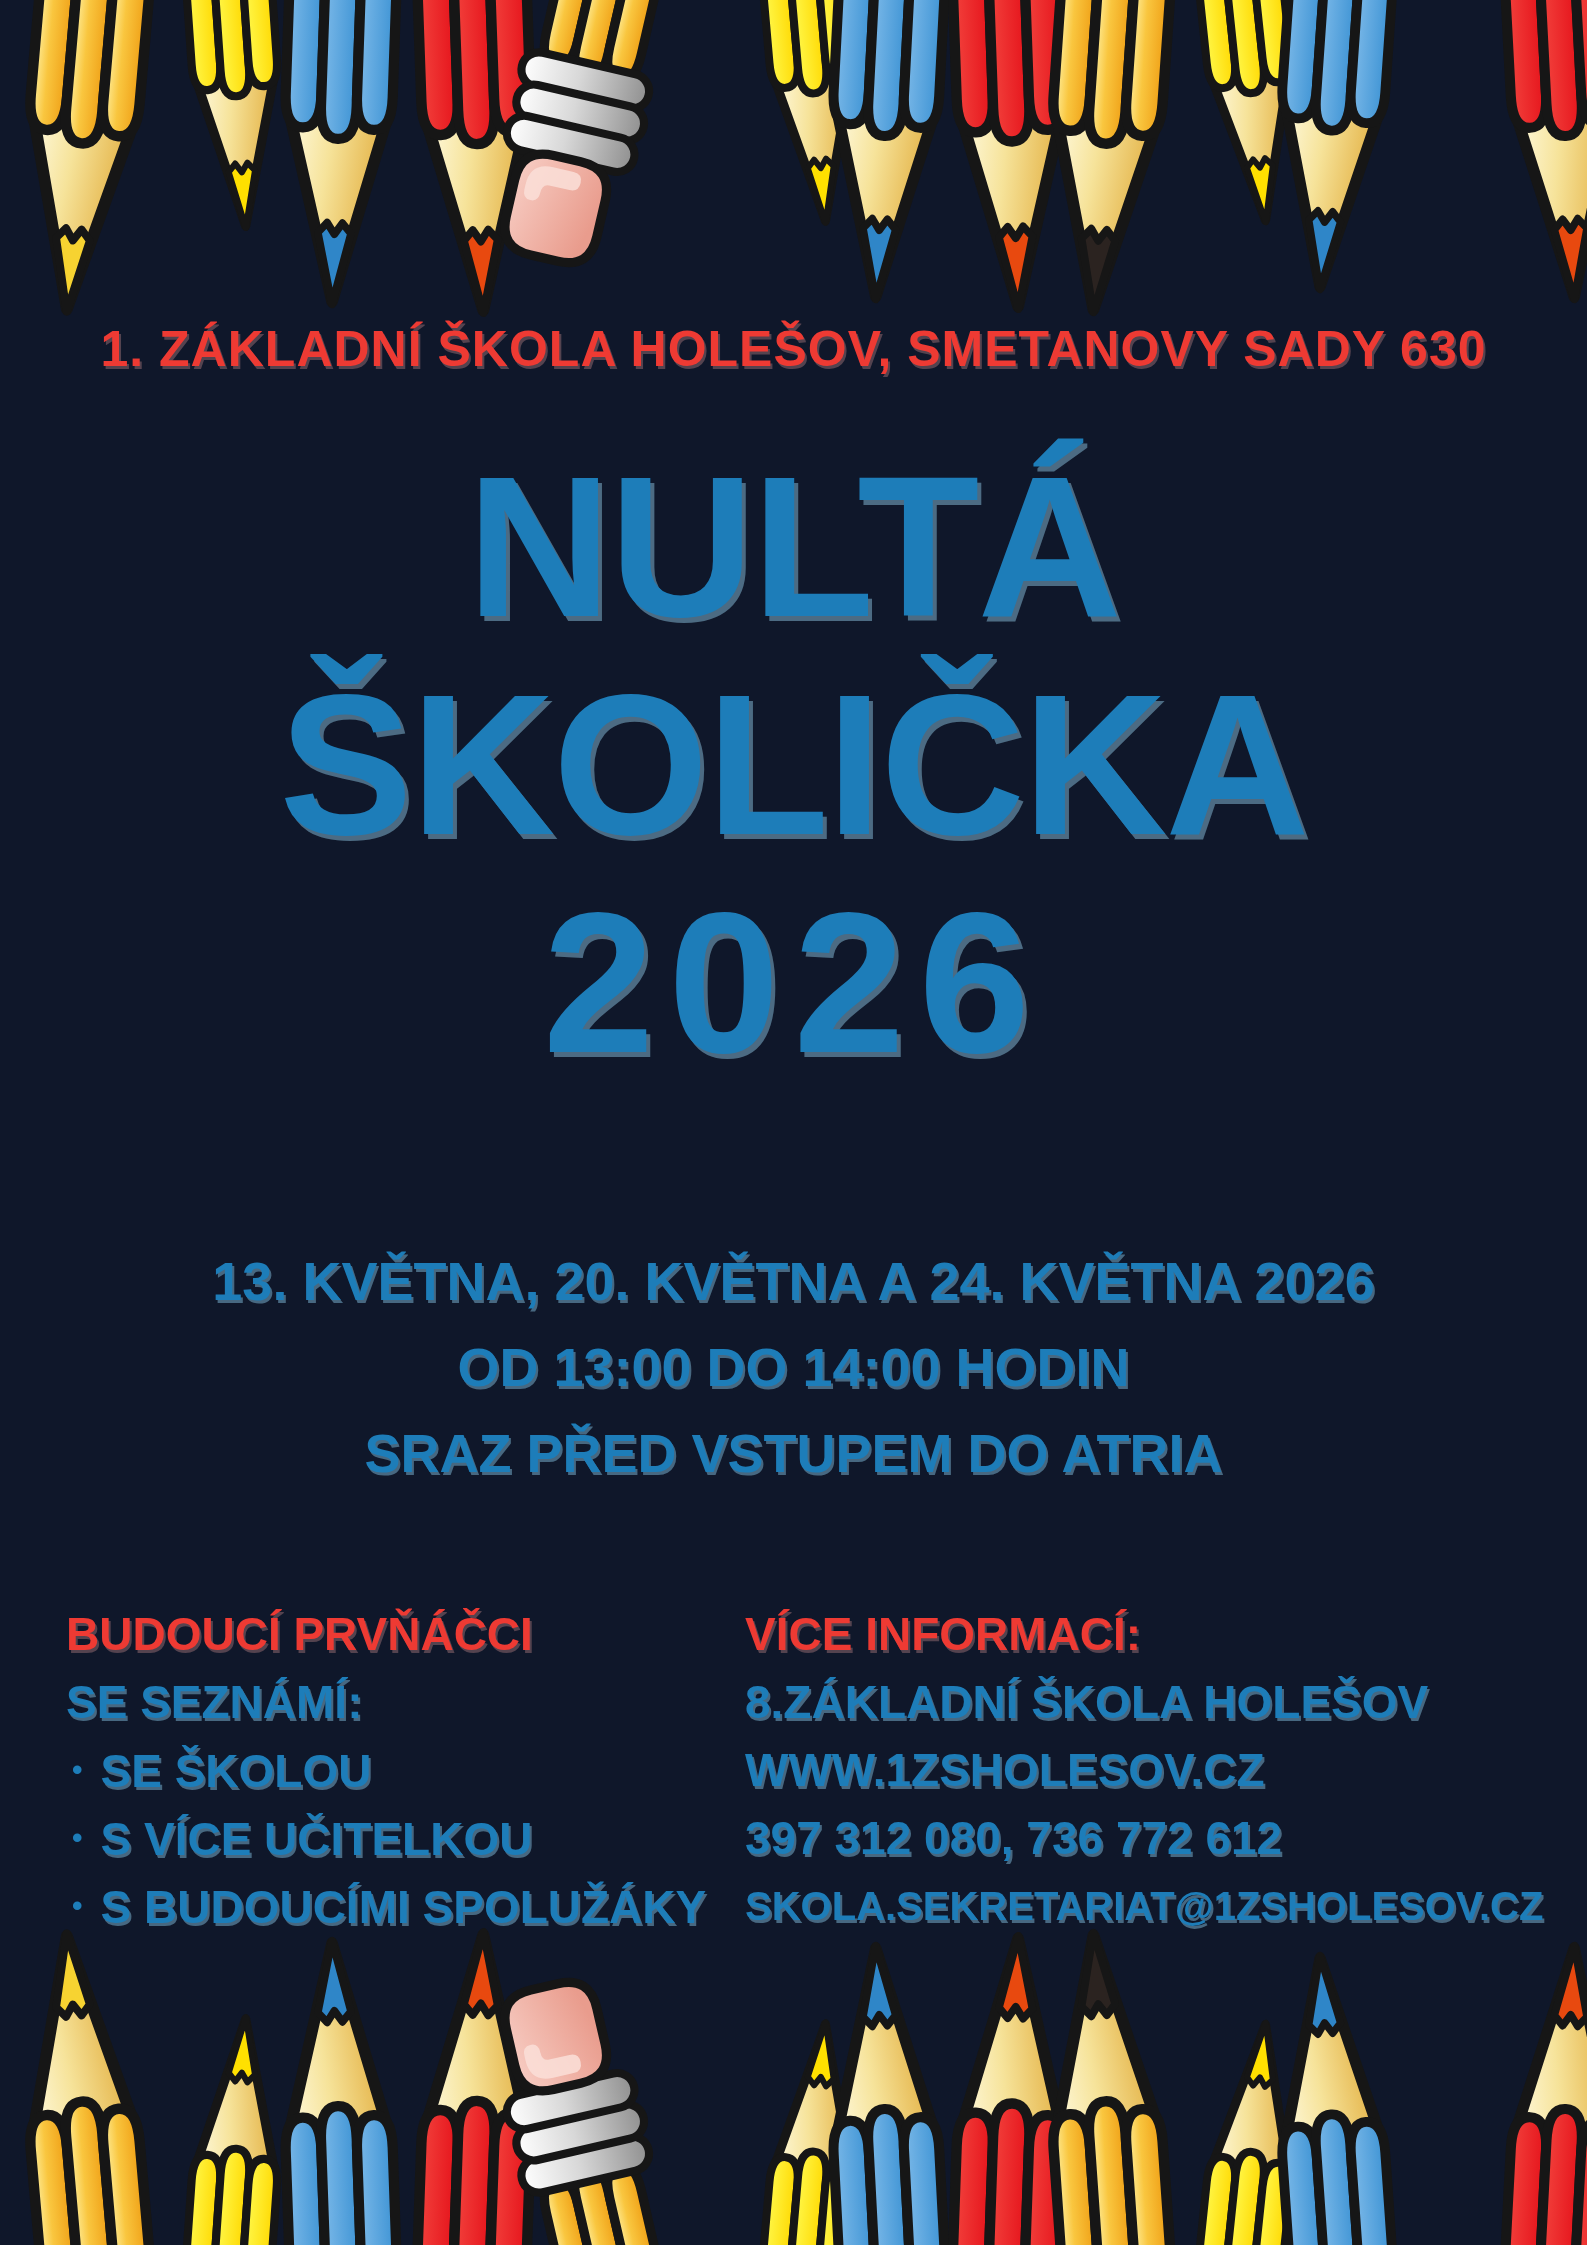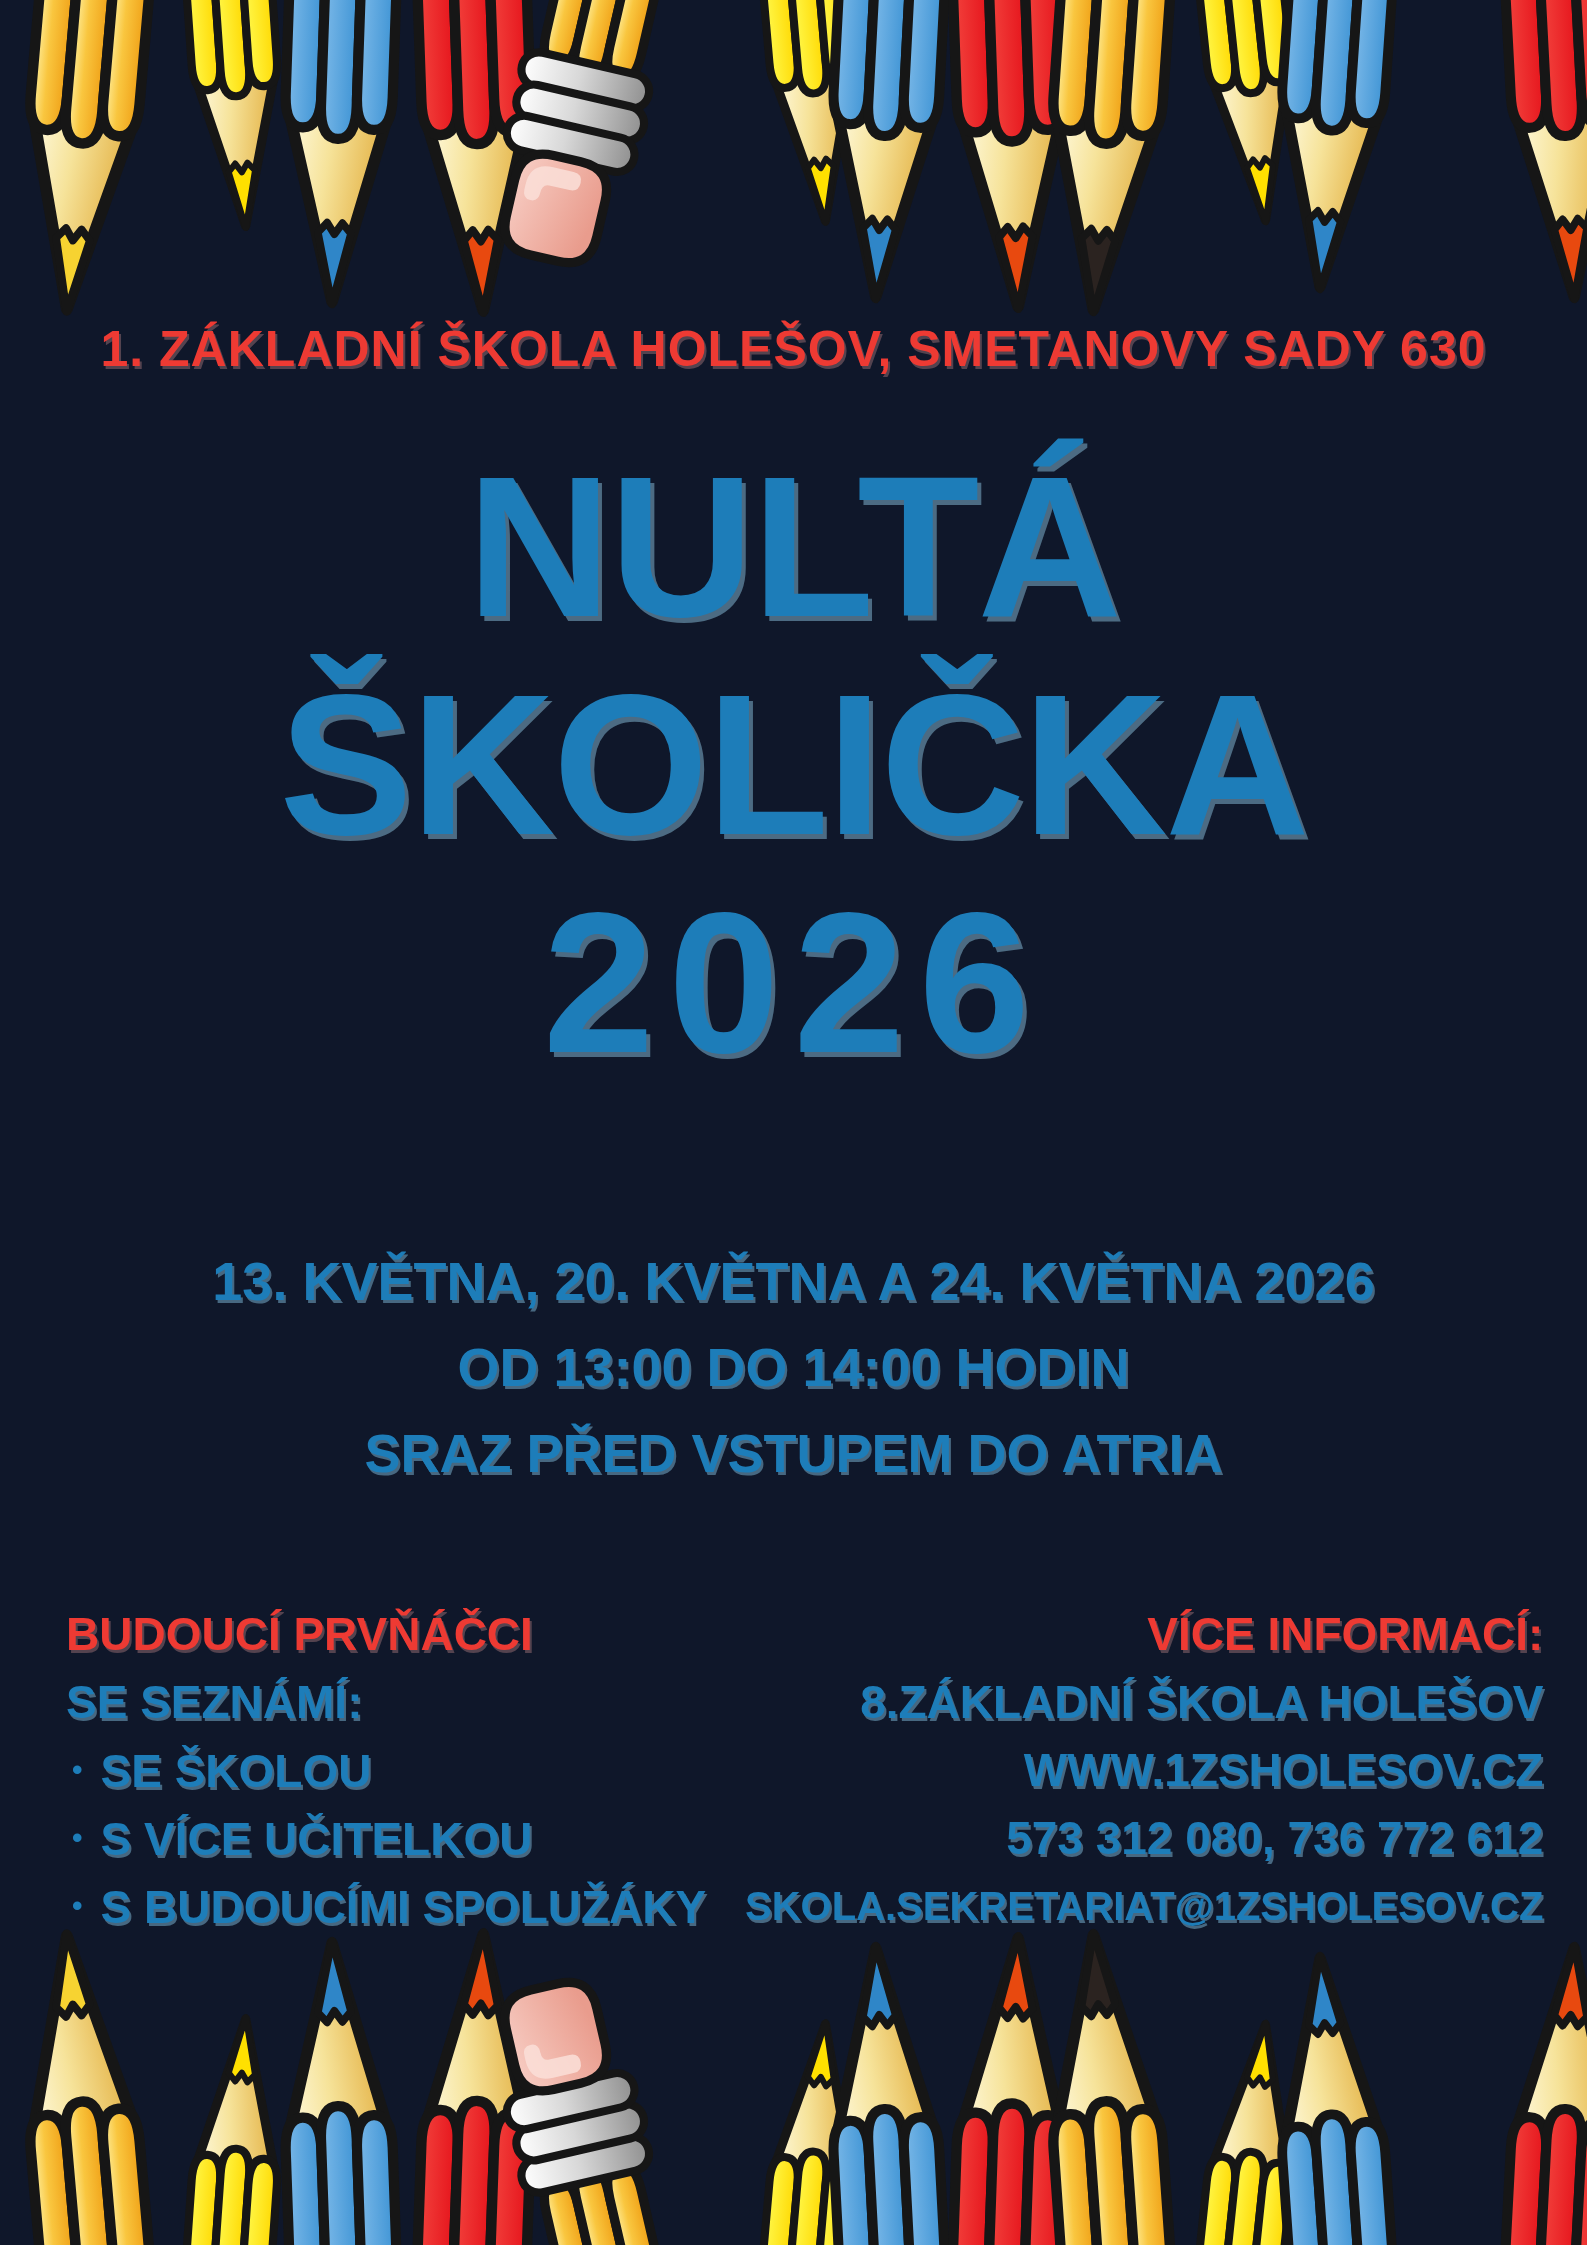--- a/index.html
+++ b/index.html
@@ -15,21 +15,21 @@
   .school-line{top:320px;font-size:50px;letter-spacing:1px;}
   .title{top:438px;font-size:200px;line-height:218px;letter-spacing:-2px;
          color:#1d7db9;text-shadow:4px 5px 0 rgba(150,210,240,0.45);text-align:center;}
   .title .t3{letter-spacing:14px;}
   .terminy{top:1155px;font-size:58px;letter-spacing:1px;}
   .dates{top:1250px;font-size:54px;}
   .timeline{top:1336px;font-size:54px;}
   .sraz{top:1422px;font-size:54px;}
   .col{position:absolute;top:1600px;font-size:46px;line-height:68px;text-align:left;white-space:nowrap;}
   .col.left{left:66px;}
-  .col.right{left:745px;text-align:right;}
+  .col.right{left:745px;}
   .col .row{height:68px;}
   .col .email{font-size:40px;}
   .dot{display:inline-block;font-size:30px;vertical-align:middle;margin:0 18px 10px 6px;color:#1d7db9;text-shadow:none;}
   .border-svg{position:absolute;left:0;display:block;}
   .border-svg.top{top:0;}
   .border-svg.bottom{bottom:0;}
 </style>
 </head>
 <body>
 
@@ -152,21 +152,21 @@
     <div class="row blue">SE SEZNÁMÍ:</div>
     <div class="row blue"><span class="dot">•</span><span>SE ŠKOLOU</span></div>
     <div class="row blue"><span class="dot">•</span><span>S VÍCE UČITELKOU</span></div>
     <div class="row blue"><span class="dot">•</span><span>S BUDOUCÍMI SPOLUŽÁKY</span></div>
   </div>
 
   <div class="col right">
     <div class="row red">VÍCE INFORMACÍ:</div>
     <div class="row blue">8.ZÁKLADNÍ ŠKOLA HOLEŠOV</div>
     <div class="row blue">WWW.1ZSHOLESOV.CZ</div>
-    <div class="row blue">573 312 080, 736 772 612</div>
+    <div class="row blue">397 312 080, 736 772 612</div>
     <div class="row blue email">SKOLA.SEKRETARIAT@1ZSHOLESOV.CZ</div>
   </div>
 
   <svg class="border-svg bottom" width="1587" height="340" viewBox="0 0 1587 340" xmlns="http://www.w3.org/2000/svg">
     <use href="#pencil-row" transform="translate(0,340) scale(1,-1)"></use>
   </svg>
 
 </div>
 
 </body></html>

